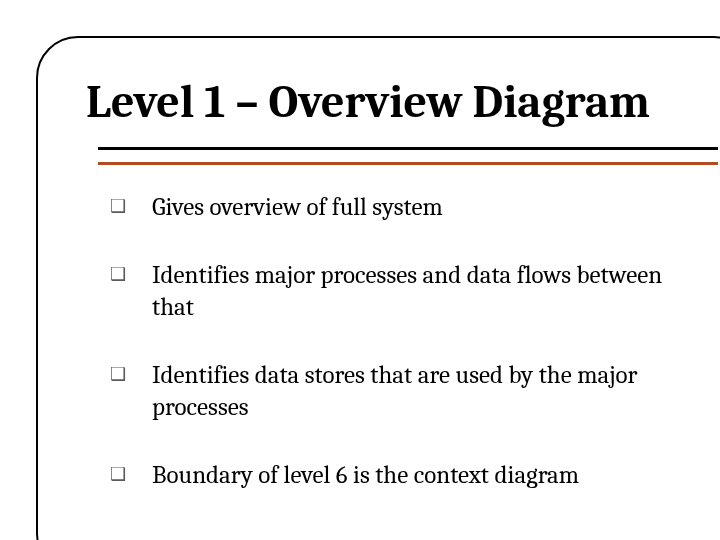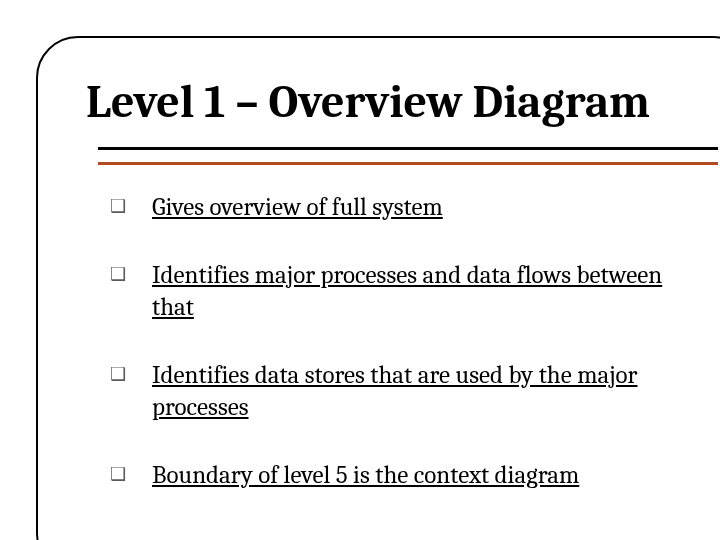--- a/index.html
+++ b/index.html
@@ -32,21 +32,21 @@
   .item { display: flex; margin-bottom: 2px; }
   .bullet {
     width: 18px;
     flex: 0 0 18px;
     font-size: 18px;
     line-height: 1.6;
     color: #5a5a5a;
     text-align: left;
     padding-top: 2px;
   }
-  .text { flex: 1; text-decoration: underline; }
+  .text { flex: 1; }
 </style>
 </head>
 <body>
 
 <div class="slide">
   <div class="title">Level 1 – Overview Diagram</div>
   <div class="rules">
     <div class="rule1"></div>
     <div class="rule2"></div>
   </div>
@@ -58,16 +58,16 @@
     <div class="item">
       <div class="bullet">❑</div>
       <div class="text">Identifies major processes and data flows between that</div>
     </div>
     <div class="item">
       <div class="bullet">❑</div>
       <div class="text">Identifies data stores that are used by the major processes</div>
     </div>
     <div class="item">
       <div class="bullet">❑</div>
-      <div class="text">Boundary of level 5 is the context diagram</div>
+      <div class="text">Boundary of level 6 is the context diagram</div>
     </div>
   </div>
 </div>
 
 </body></html>

